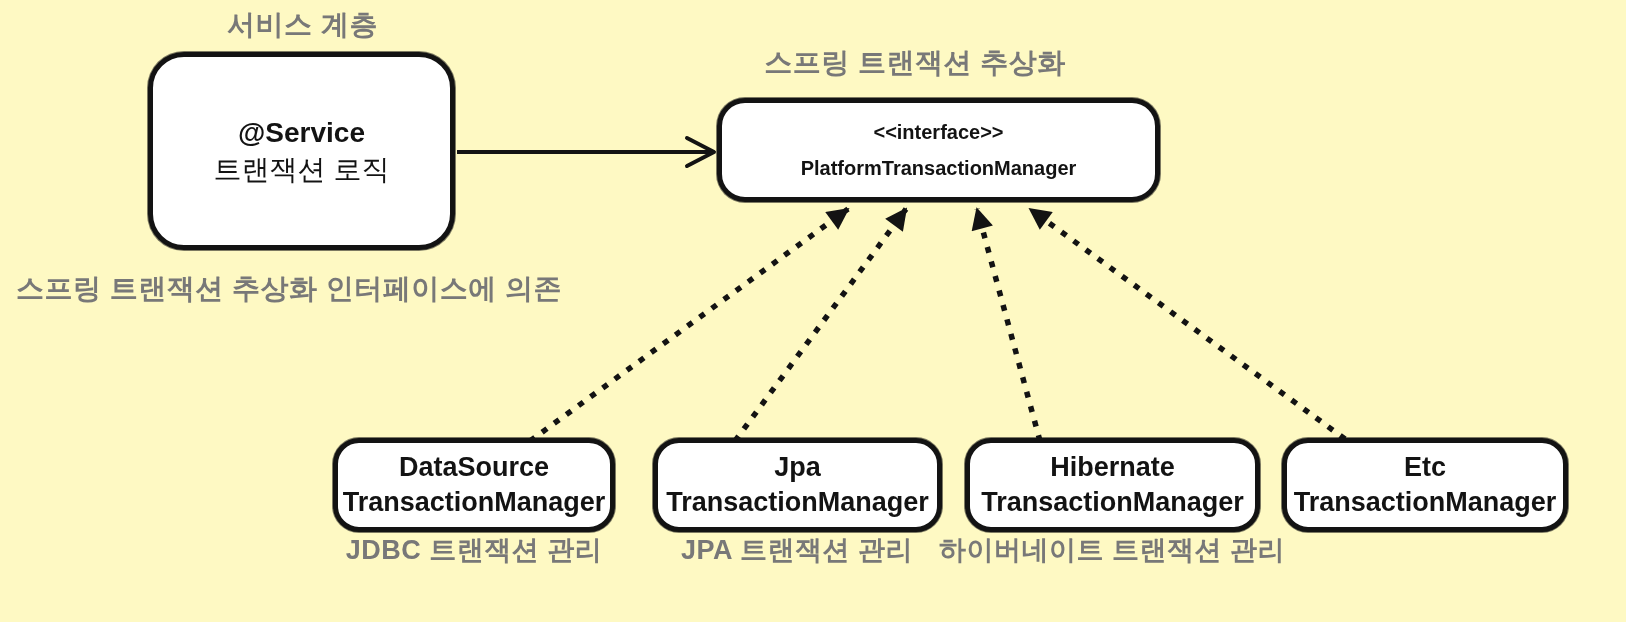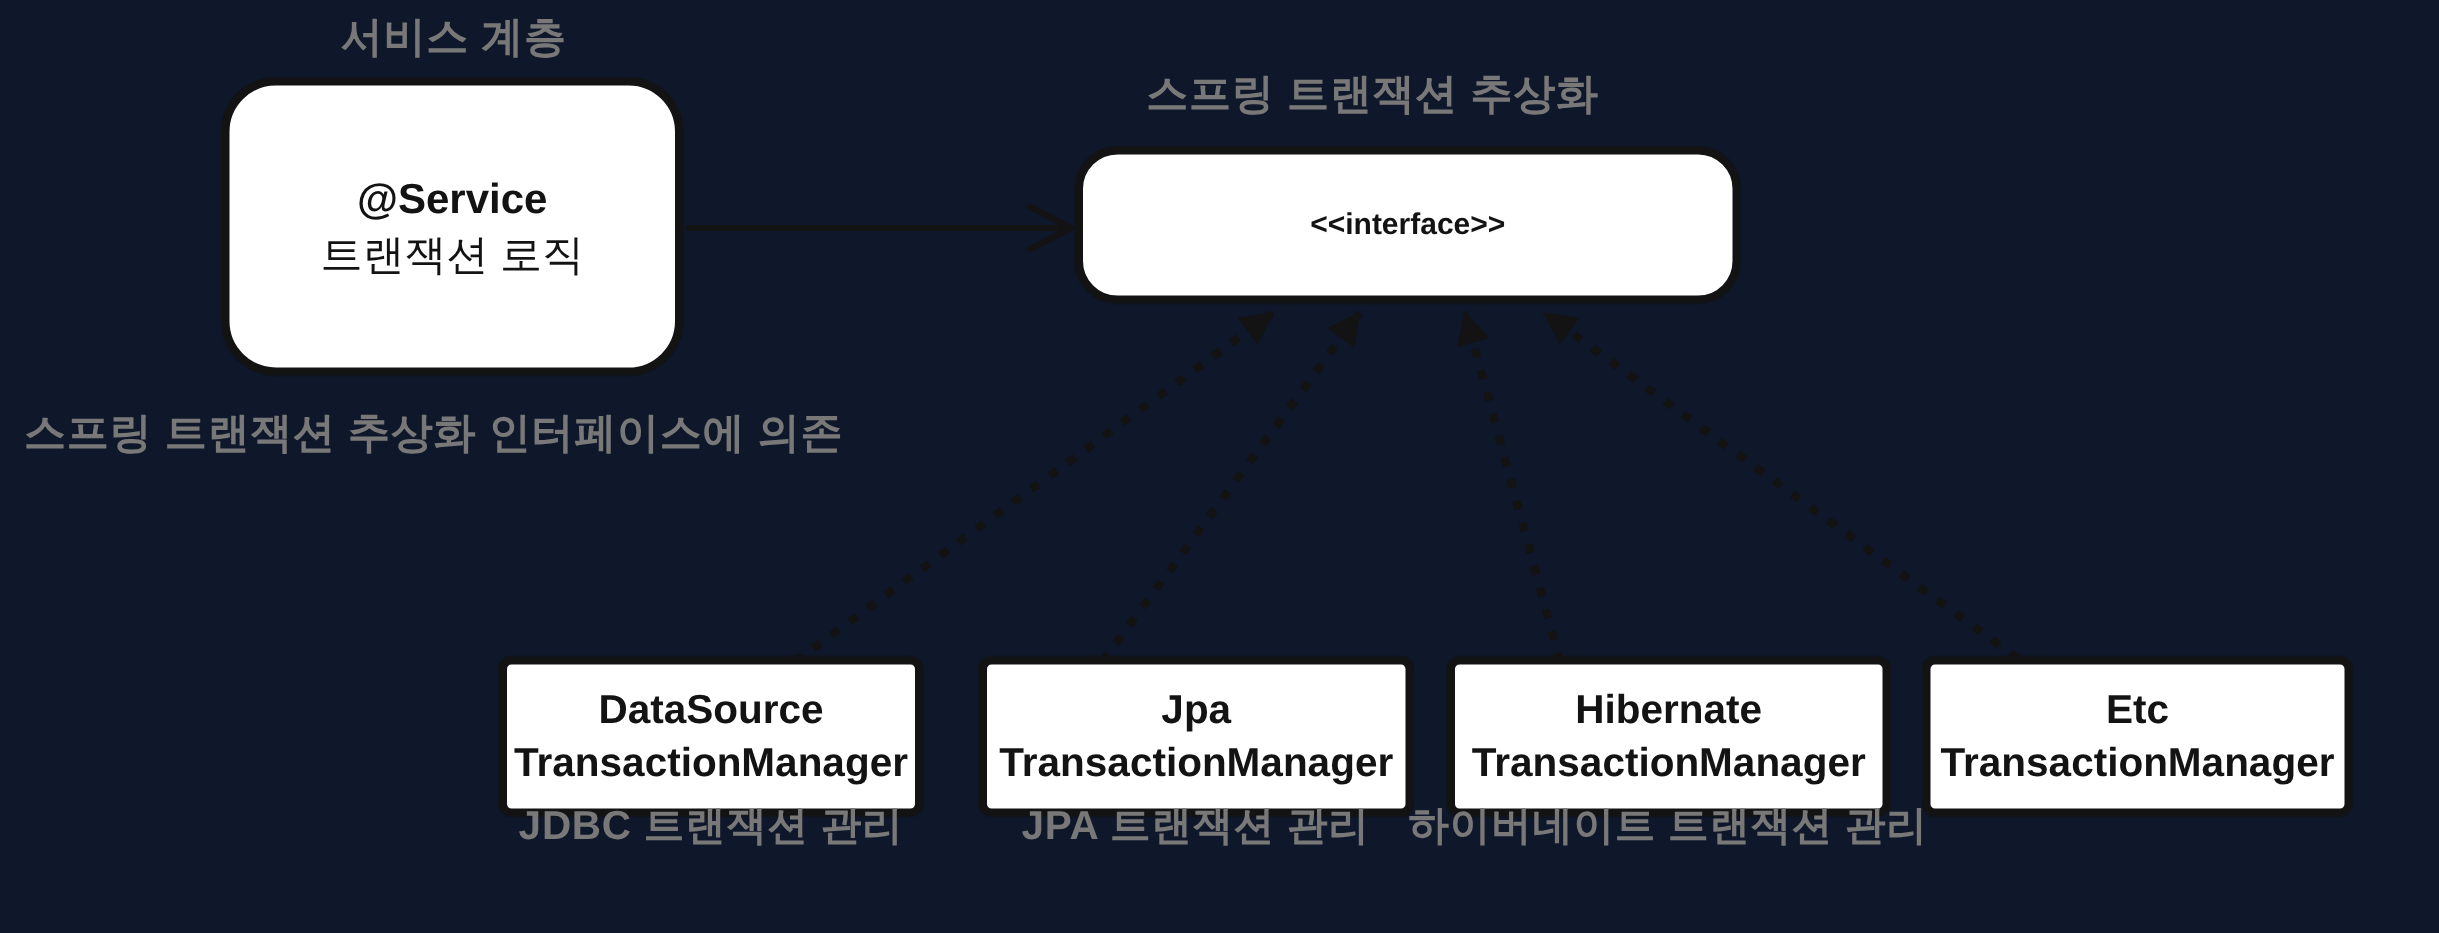--- a/index.html
+++ b/index.html
@@ -3,21 +3,21 @@
 <meta charset="utf-8">
 <style>
   * { margin: 0; padding: 0; box-sizing: border-box; }
   html, body { background: #ffffff; }
   body { font-family: "Liberation Sans", "DejaVu Sans", sans-serif; }
 
   .canvas {
     position: relative;
     width: 1626px;
     height: 622px;
-    background: #0f172a;
+    background: #fef9c3;
     overflow: hidden;
   }
 
   .arrows-layer {
     position: absolute;
     left: 0; top: 0;
     width: 1626px; height: 622px;
     pointer-events: none;
   }
 
@@ -62,22 +62,22 @@
     left: 717px; top: 98px;
     width: 443px; height: 104px;
     border-radius: 28px;
     font-size: 20px;
     line-height: 36px;
     font-weight: 700;
   }
 
   .impl-box {
     top: 438px;
-    height: 106px;
-    border-radius: 8px;
+    height: 94px;
+    border-radius: 26px;
     font-size: 27px;
     line-height: 35px;
     font-weight: 700;
   }
   .impl-datasource { left: 333px; width: 282px; }
   .impl-jpa        { left: 653px; width: 289px; }
   .impl-hibernate  { left: 965px; width: 295px; align-items: center; }
   .impl-etc        { left: 1282px; width: 286px; }
 
   .label-service-layer { left: 150px; top: 6px;  width: 305px; font-size: 28px; }
@@ -117,20 +117,21 @@
 
   <div class="gray-label label-abstraction">스프링 트랜잭션 추상화</div>
 
   <div class="node service-box">
     <span class="line1">@Service</span>
     <span class="line2">트랜잭션 로직</span>
   </div>
 
   <div class="node interface-box">
     <span class="line1">&lt;&lt;interface&gt;&gt;</span>
+    <span class="line2">PlatformTransactionManager</span>
   </div>
 
   <div class="node impl-box impl-datasource">
     <span class="line1">DataSource</span>
     <span class="line2">TransactionManager</span>
   </div>
 
   <div class="node impl-box impl-jpa">
     <span class="line1">Jpa</span>
     <span class="line2">TransactionManager</span>

